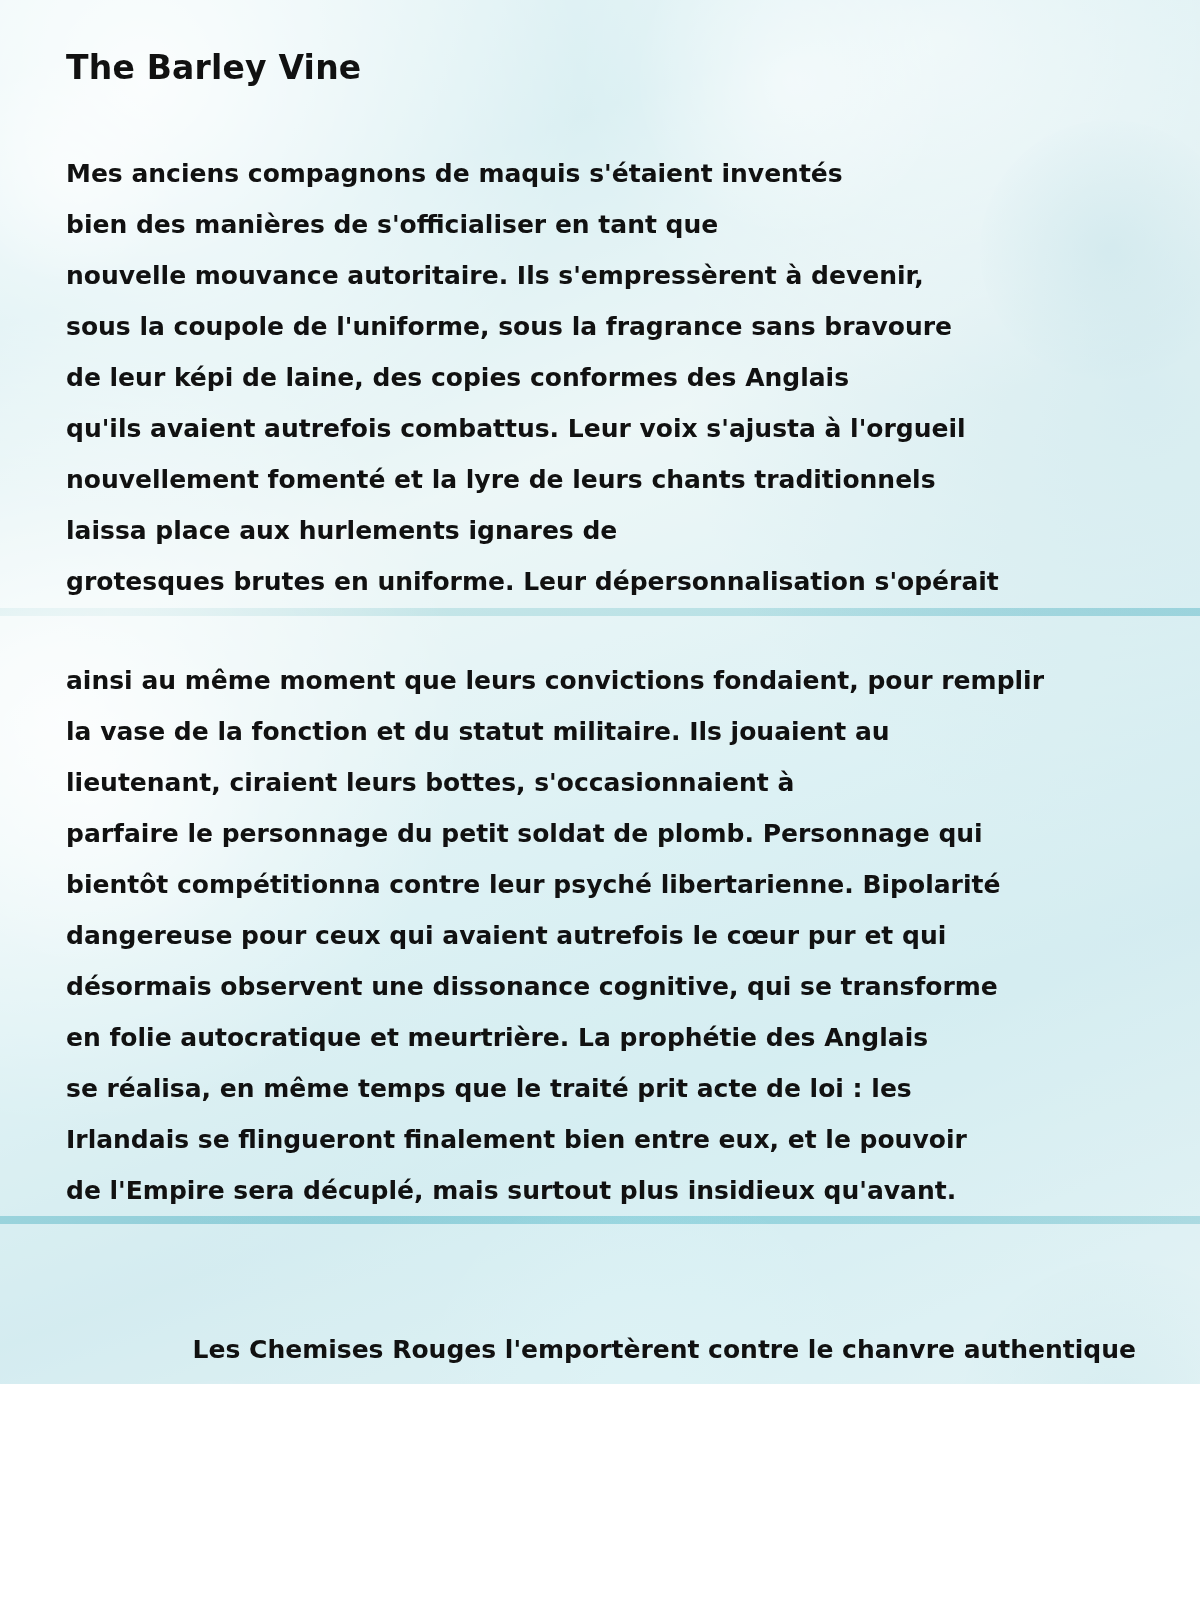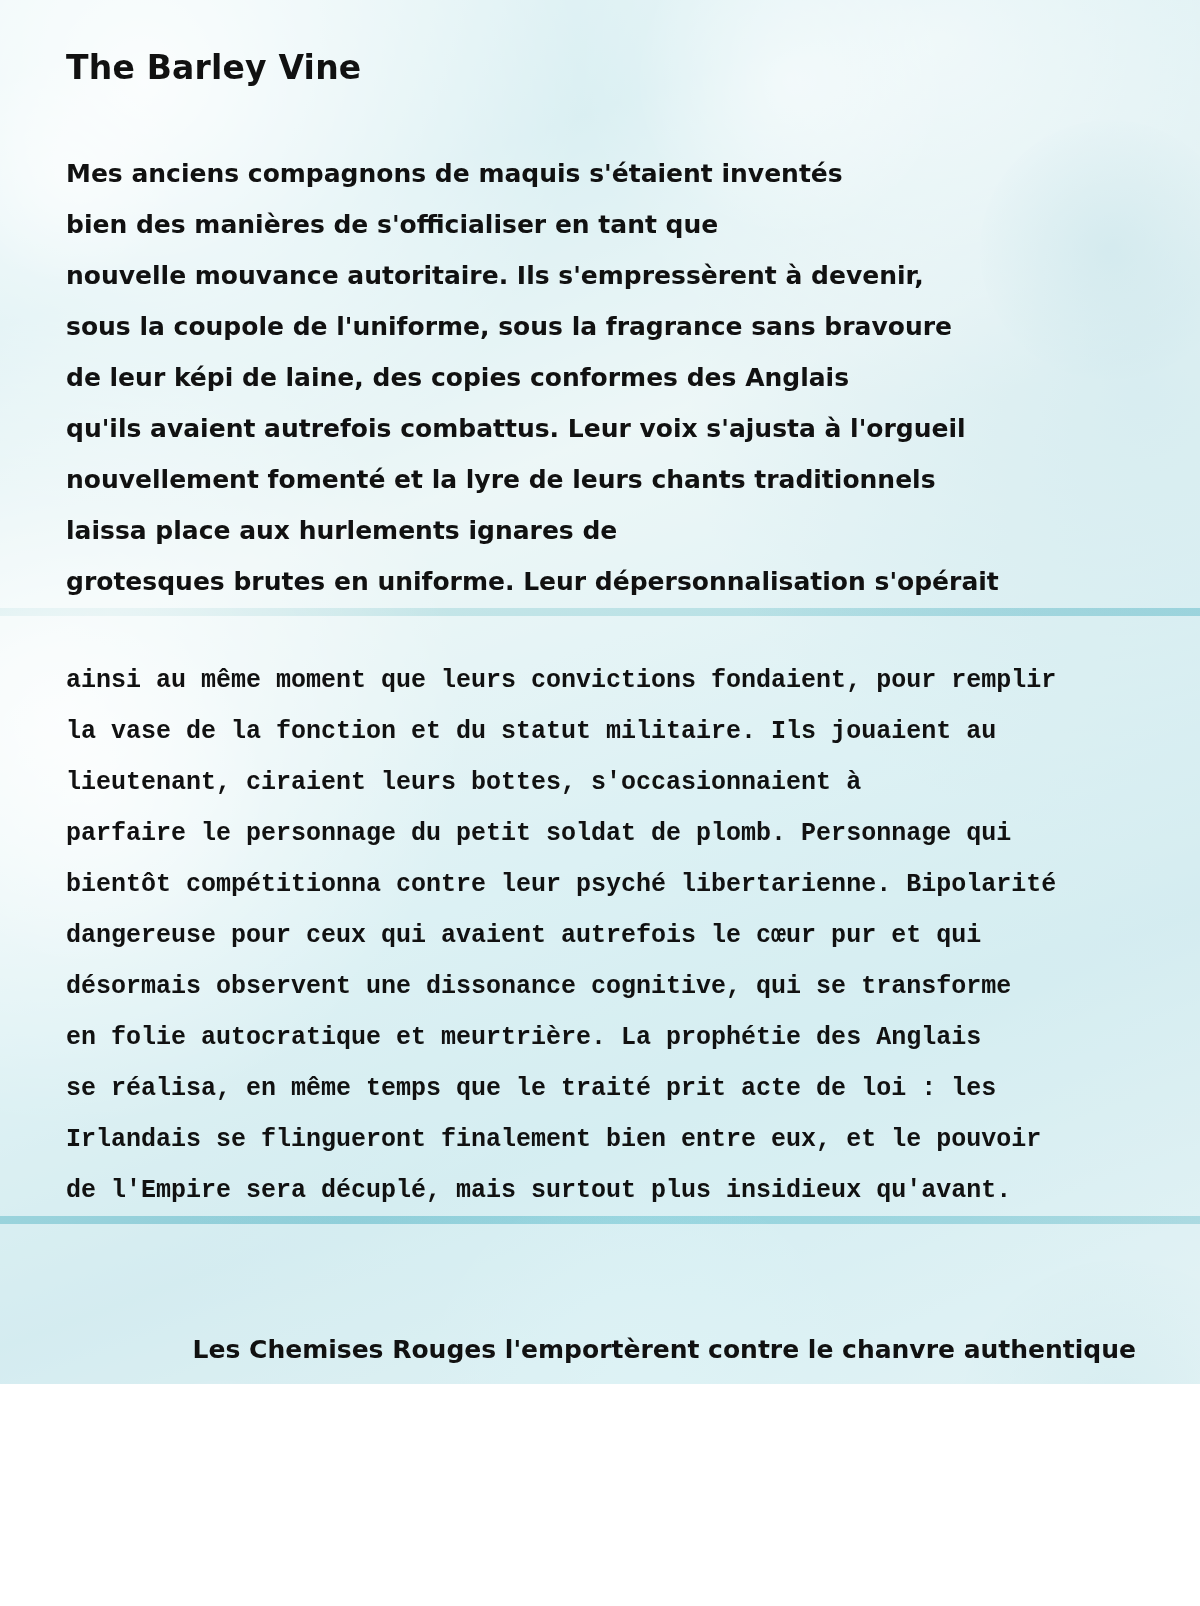--- a/index.html
+++ b/index.html
@@ -68,21 +68,21 @@
     position: absolute;
     left: 66px;
     width: 1070px;
     font-size: 25px;
     font-weight: bold;
     line-height: 51px;
     color: #111111;
     white-space: pre-wrap;
   }
   #stanza-1 { top: 148px; }
-  #stanza-2 { top: 655px; font-family: Liberation Mono, monospace; }
+  #stanza-2 { top: 655px; }
   #stanza-3 { top: 1324px; text-align: right; }
 
   #poem-author {
     position: absolute;
     left: 78px;
     top: 1492px;
     font-size: 28px;
     font-style: italic;
     font-weight: bold;
     color: #111111;

